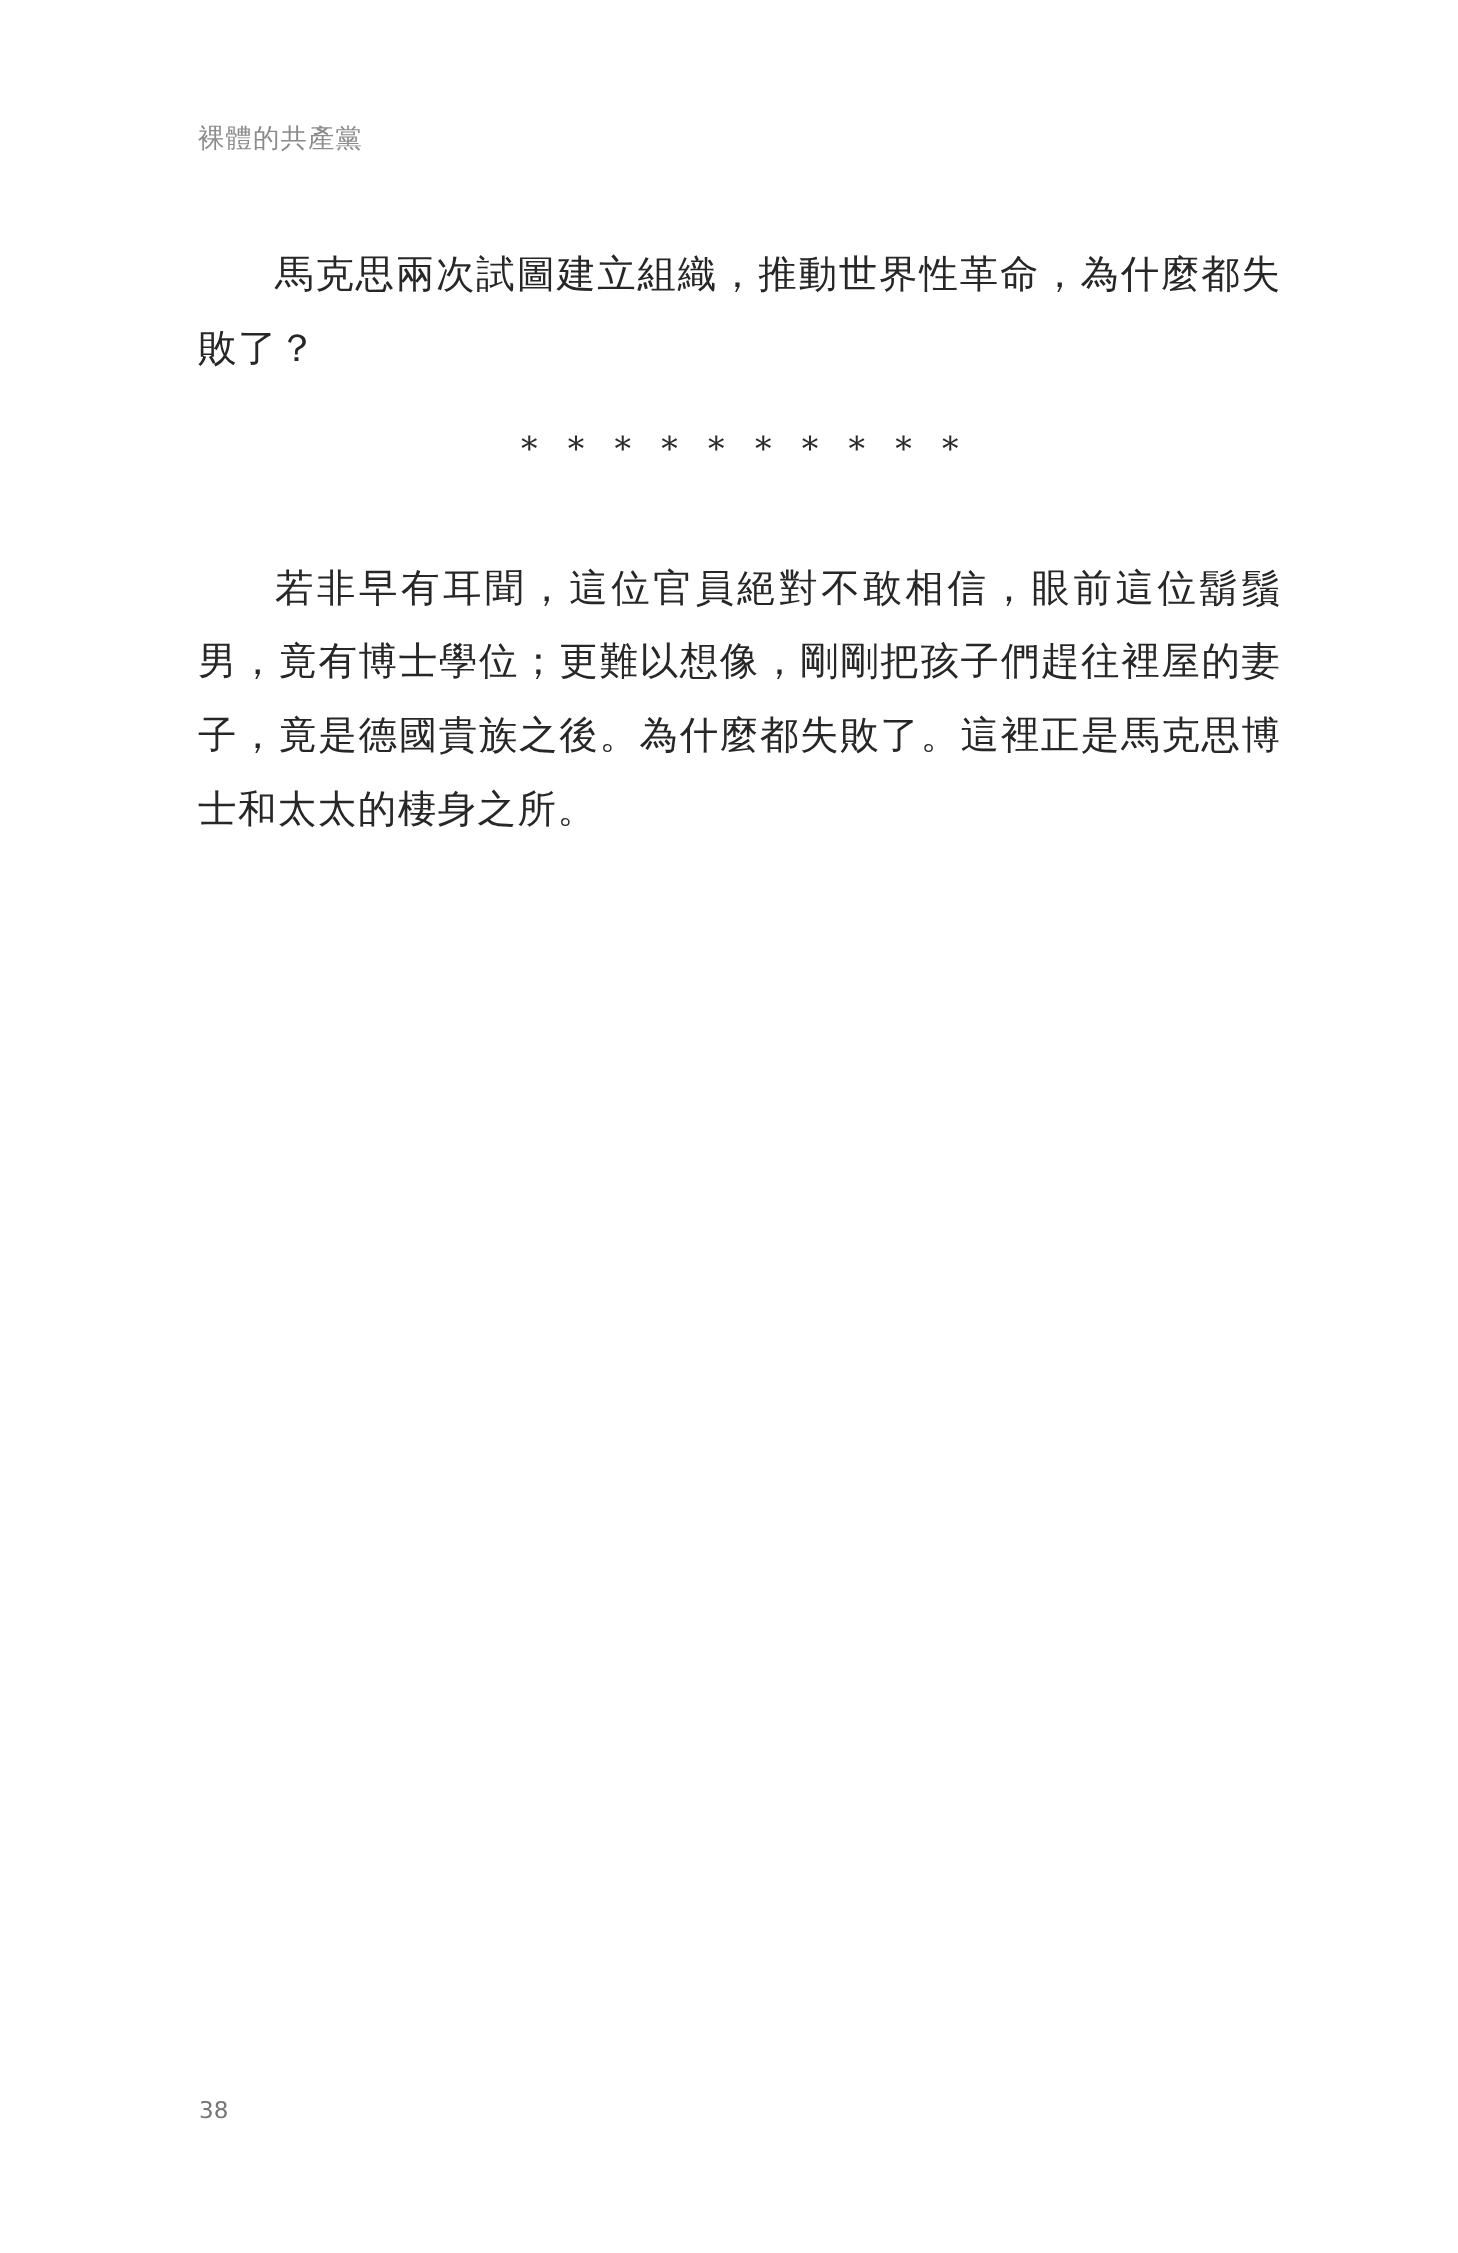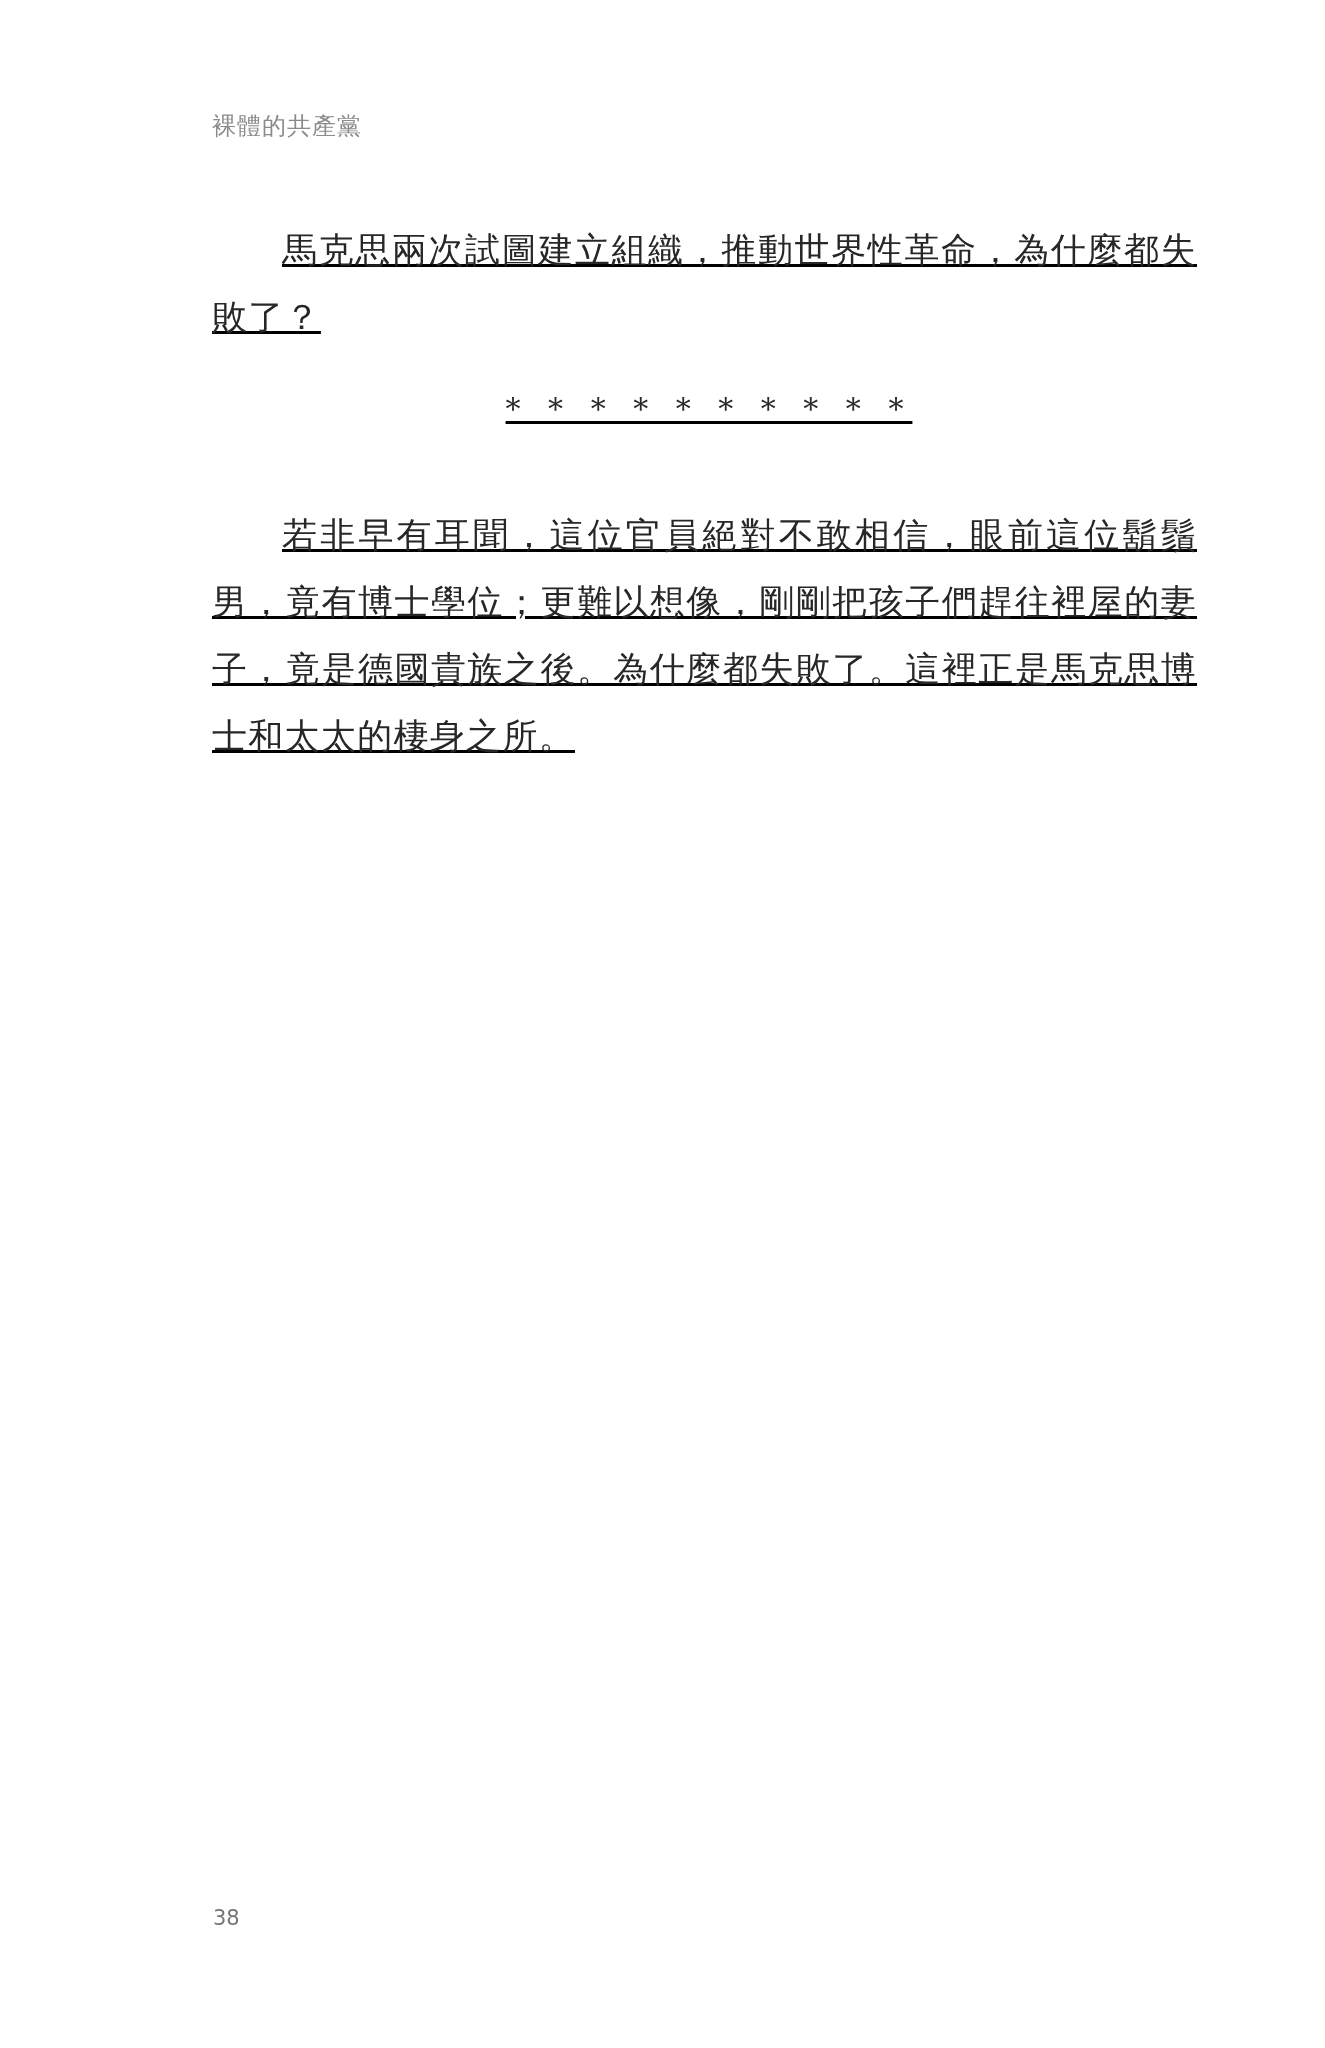--- a/index.html
+++ b/index.html
@@ -11,38 +11,36 @@
     height: 2048px;
     background: #ffffff;
     position: relative;
     overflow: hidden;
     font-family: "DejaVu Serif", "Liberation Serif", serif;
   }
   .page {
     position: absolute;
     inset: 0;
     background: #ffffff;
-    margin-left: 32px;
   }
   .running-header {
     position: absolute;
     left: 180px;
     top: 110px;
     font-family: "DejaVu Sans", "Liberation Sans", sans-serif;
     font-size: 24px;
     line-height: 32px;
     color: #8b8b8b;
     letter-spacing: 1px;
   }
   .content {
     position: absolute;
     left: 180px;
     top: 217px;
     width: 985px;
-    text-decoration: underline;
   }
   .body-par {
     margin: 0 0 14px 0;
     font-size: 35px;
     line-height: 67px;
     color: #272727;
     letter-spacing: 1.3px;
     text-align: justify;
     text-indent: 70px;
     font-family: "DejaVu Serif", "Liberation Serif", serif;

